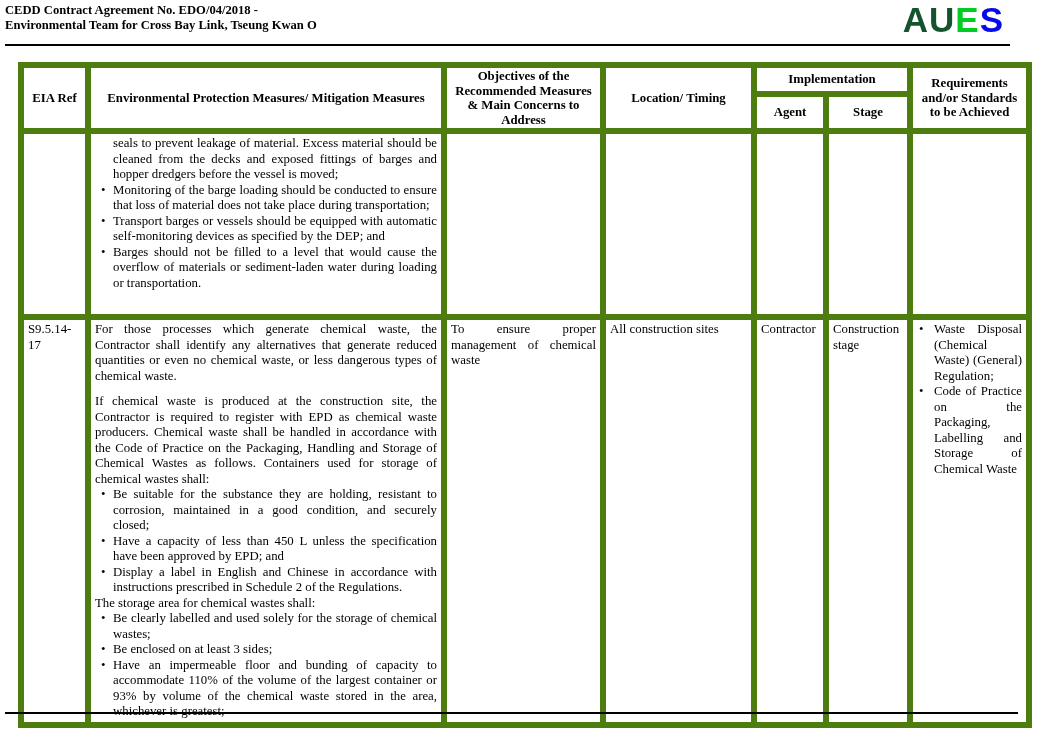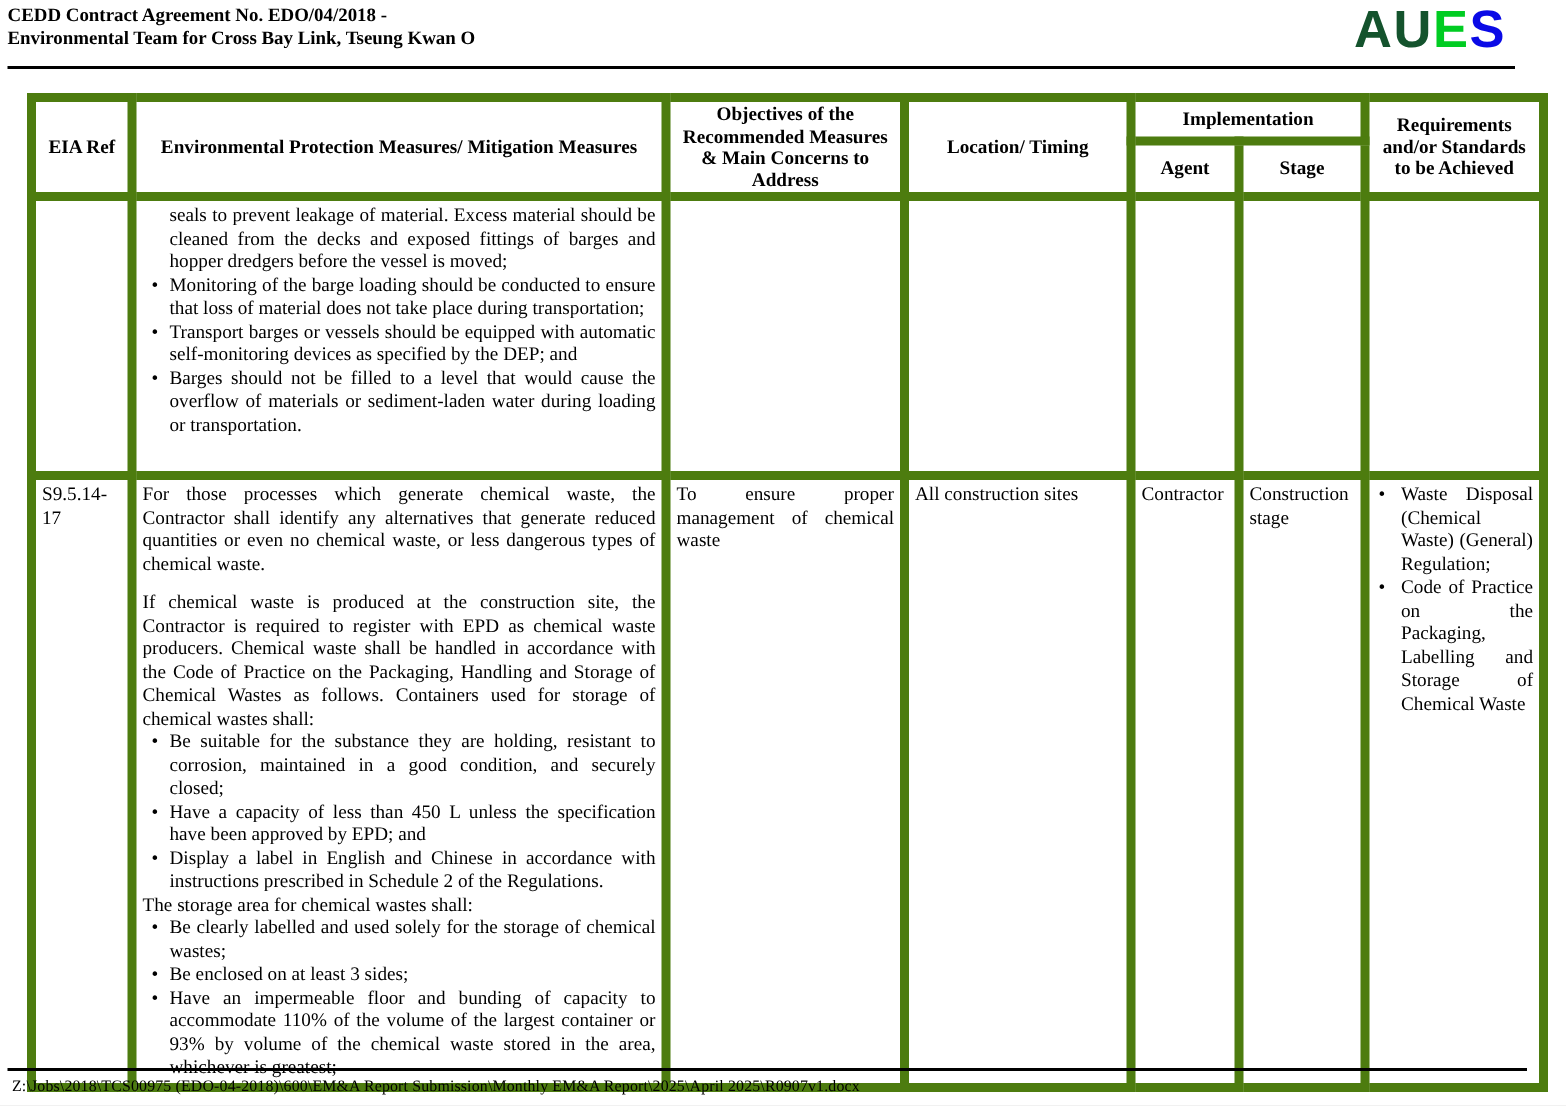--- a/index.html
+++ b/index.html
@@ -168,15 +168,14 @@
             <div class="bullet">
               <span class="marker">•</span>
               <span class="btext">Code of Practice on the Packaging, Labelling and Storage of Chemical Waste</span>
             </div>
           </td>
         </tr>
       </tbody>
   </table>
 
   <div class="footer-rule"></div>
-  <div class="footer-text">Z:\Jobs\2018\TCS00975 (EDO-04-2018)\600\EM&amp;A Report Submission\Monthly EM&amp;A Report\2025\April 2025\R0907v1.docx</div>
 
 </div>
 
 </body></html>

